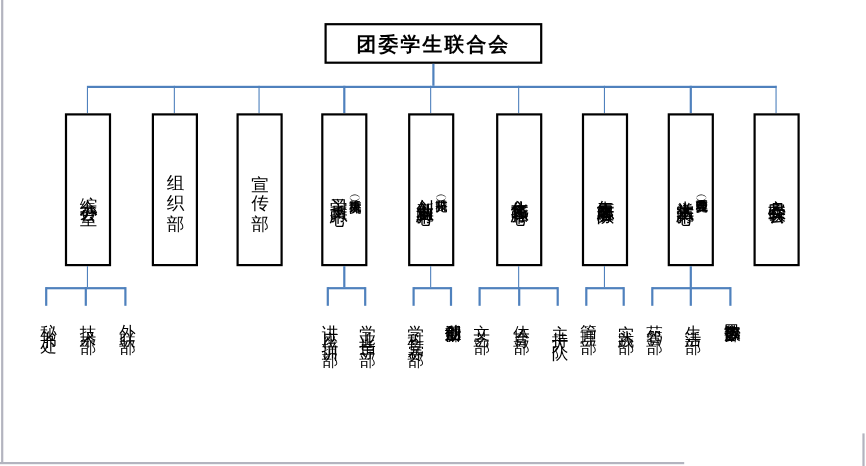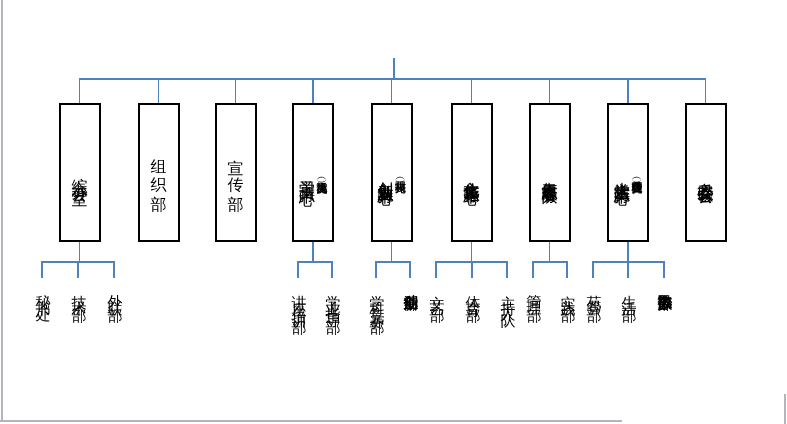--- a/index.html
+++ b/index.html
@@ -34,20 +34,23 @@
   }
   .child-label {
     position:absolute; top:283px; writing-mode:vertical-lr;
     font-size:15px; line-height:17px; white-space:nowrap;
   }
 </style>
 </head>
 <body>
 
 <div id="stage">
+  <div class="root-box">
+    <span>团委学生联合会</span>
+  </div>
 
   <div class="edge" style="left:1px; top:0; width:2px; height:421px;"></div>
   <div class="edge" style="left:0; top:420px; width:622px; height:2px;"></div>
   <div class="edge" style="left:784px; top:394px; width:2px; height:30px;"></div>
 <div class="line v" style="left: 393.25px; top: 58px; height: 20px;"></div>
     <div class="line h" style="left: 79.5px; top: 78px; width: 626px;"></div>
     <div class="line v" style="left: 78.75px; top: 78px; height: 25px;"></div>
     <div class="obox" style="left: 58.5px;">
       <div class="vmain" style="letter-spacing: 3px;">综合办公室</div>
     </div>

